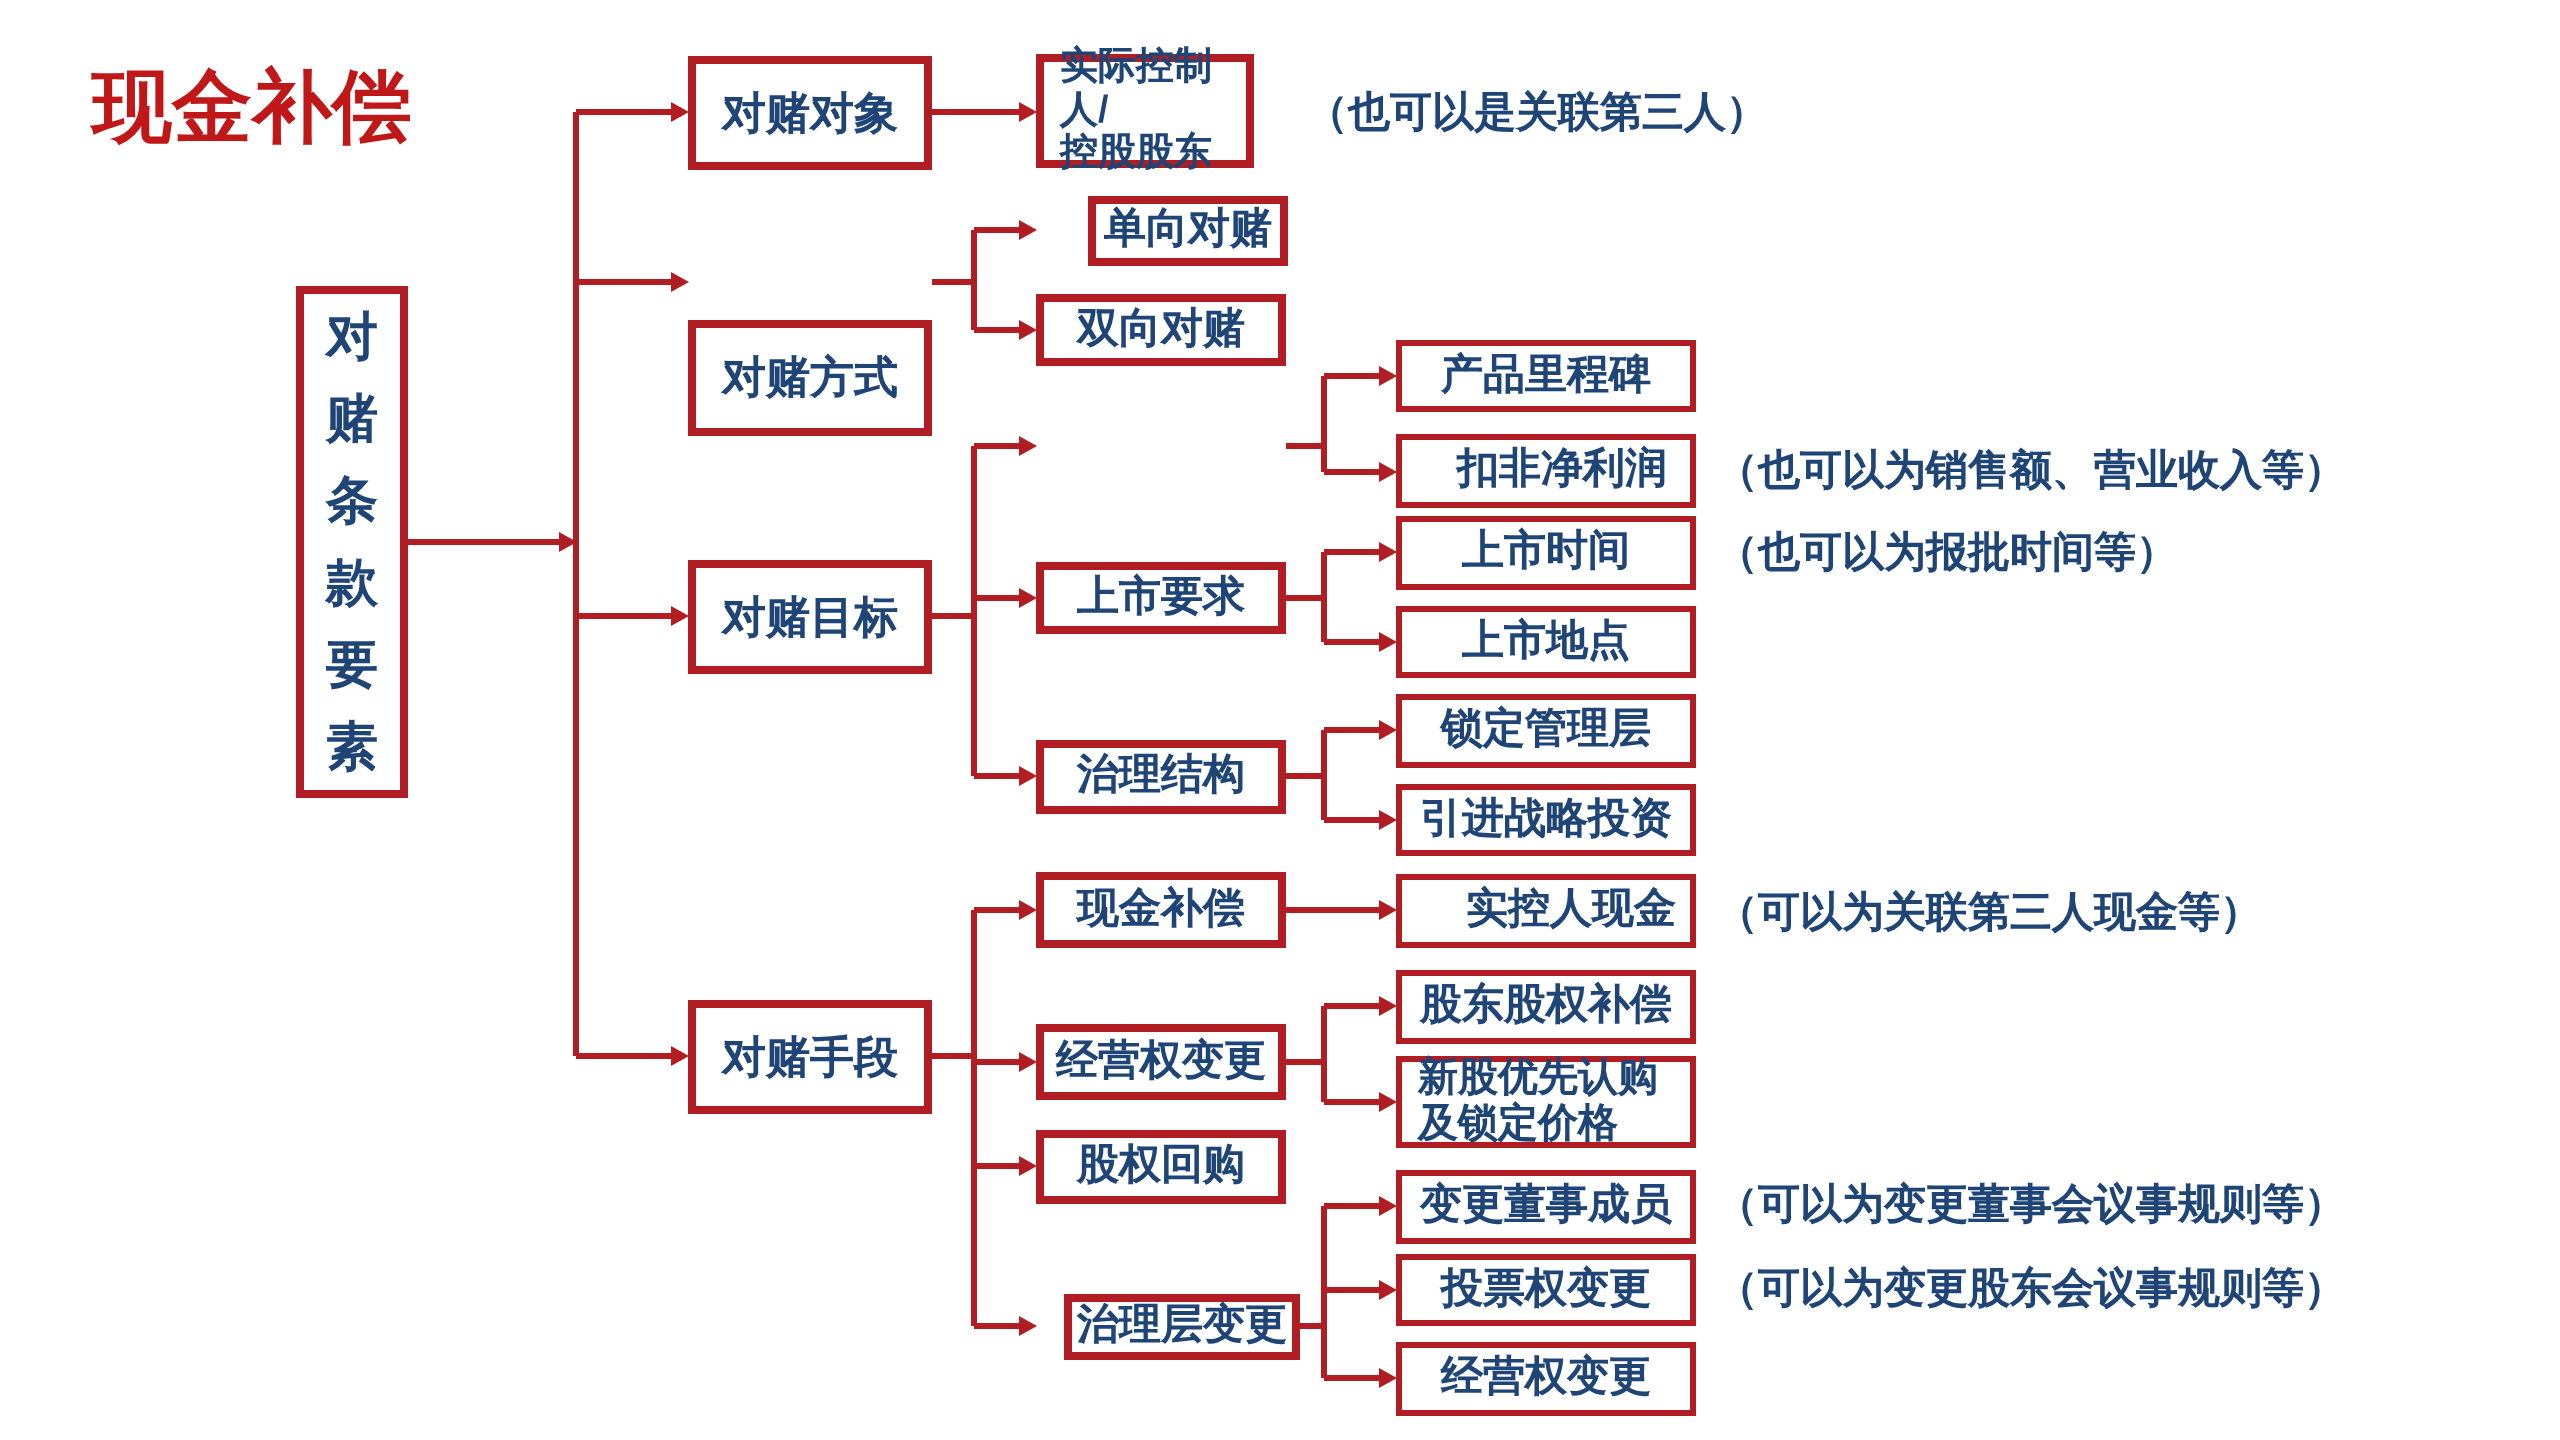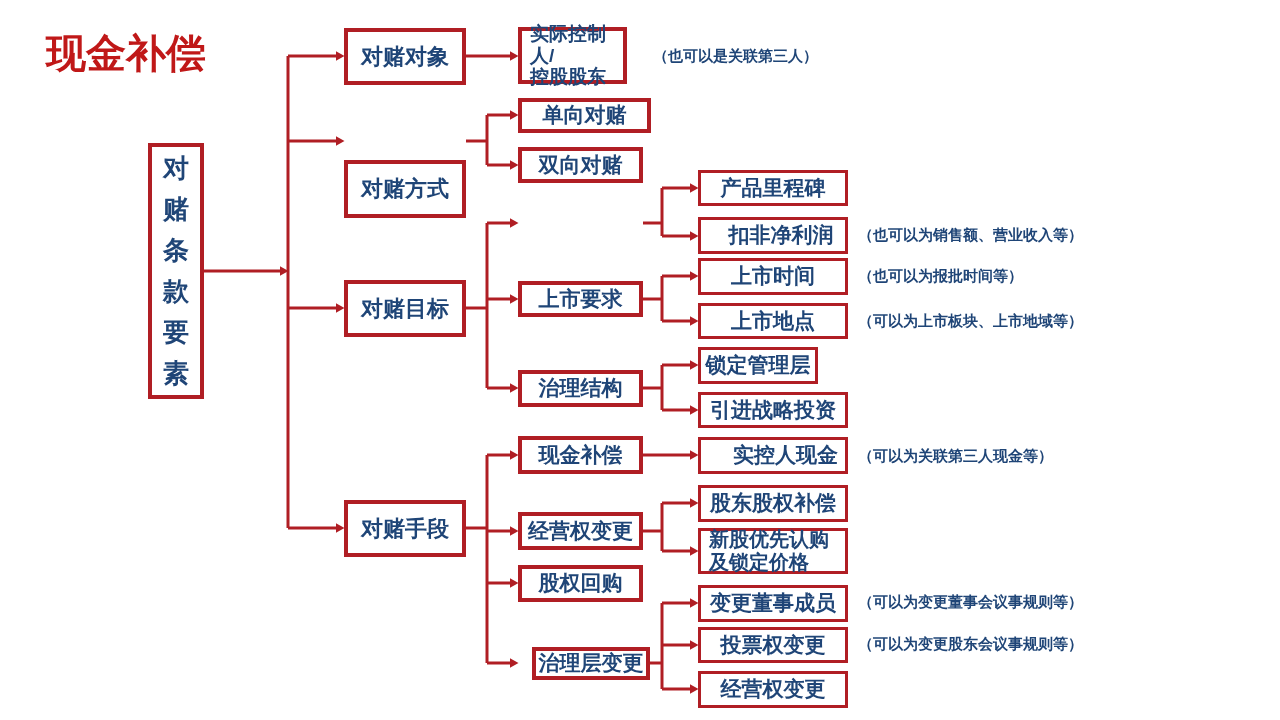--- a/index.html
+++ b/index.html
@@ -54,21 +54,21 @@
     position: absolute;
     color: var(--title-red);
     font-size: 40px;
     font-weight: bold;
     white-space: nowrap;
     z-index: 1;
   }
   .note {
     position: absolute;
     color: var(--blue);
-    font-size: 15px;
+    font-size: 21px;
     font-weight: bold;
     white-space: nowrap;
     transform: translateY(-50%);
     z-index: 1;
   }
 </style>
 </head>
 <body>
 
 <div id="canvas">
@@ -135,44 +135,43 @@
     <span class="vtext">对赌条款要素</span>
   </div>
 
   <div class="node lvl1" style="left:344px; top:28px;  width:122px; height:57px;">对赌对象</div>
   <div class="node lvl1" style="left:344px; top:112px; width:122px; height:58px;margin-top:48px;">对赌方式</div>
   <div class="node lvl1" style="left:344px; top:280px; width:122px; height:57px;">对赌目标</div>
   <div class="node lvl1" style="left:344px; top:500px; width:122px; height:57px;">对赌手段</div>
 
   <div class="node align-left" style="left:518px; top:27px; width:109px; height:57px; font-size:19px;">实际控制人/
 控股股东</div>
-  <div class="node lvl2" style="left:518px; top:98px;  width:133px; height:35px;">单向对赌</div>
+  <div class="node lvl2" style="left:544px; top:98px;  width:100px; height:35px;">单向对赌</div>
   <div class="node lvl2" style="left:518px; top:147px; width:125px; height:36px;">双向对赌</div>
   <div class="node lvl2" style="left:518px; top:281px; width:125px; height:36px;">上市要求</div>
   <div class="node lvl2" style="left:518px; top:370px; width:125px; height:37px;">治理结构</div>
   <div class="node lvl2" style="left:518px; top:436px; width:125px; height:38px;">现金补偿</div>
   <div class="node lvl2" style="left:518px; top:512px; width:125px; height:38px;">经营权变更</div>
   <div class="node lvl2" style="left:518px; top:565px; width:125px; height:37px;">股权回购</div>
   <div class="node lvl2" style="left:532px; top:647px; width:118px; height:33px;">治理层变更</div>
 
   <div class="node leaf" style="left:698px; top:170px; width:150px; height:36px;">产品里程碑</div>
   <div class="node leaf" style="left:698px; top:217px; width:150px; height:37px;padding-left:16px;">扣非净利润</div>
   <div class="node leaf" style="left:698px; top:258px; width:150px; height:37px;">上市时间</div>
   <div class="node leaf" style="left:698px; top:303px; width:150px; height:36px;">上市地点</div>
-  <div class="node leaf" style="left:698px; top:347px; width:120px; height:37px;">锁定管理层</div>
+  <div class="node leaf" style="left:698px; top:347px; width:150px; height:37px;">锁定管理层</div>
   <div class="node leaf" style="left:698px; top:392px; width:150px; height:36px;">引进战略投资</div>
   <div class="node leaf" style="left:698px; top:437px; width:150px; height:37px;padding-left:25px;">实控人现金</div>
   <div class="node leaf" style="left:698px; top:485px; width:150px; height:37px;">股东股权补偿</div>
   <div class="node leaf align-left" style="left:698px; top:528px; width:150px; height:46px; font-size:20px;">新股优先认购
 及锁定价格</div>
   <div class="node leaf" style="left:698px; top:585px; width:150px; height:37px;">变更董事成员</div>
   <div class="node leaf" style="left:698px; top:627px; width:150px; height:36px;">投票权变更</div>
   <div class="node leaf" style="left:698px; top:671px; width:150px; height:37px;">经营权变更</div>
 
   <div class="note" style="left:653px; top:56px;">（也可以是关联第三人）</div>
   <div class="note" style="left:858px; top:235px;">（也可以为销售额、营业收入等）</div>
   <div class="note" style="left:858px; top:276px;">（也可以为报批时间等）</div>
-  <div class="note" style="left:858px; top:321px;">（可以为上市板块、上市地域等）</div>
   <div class="note" style="left:858px; top:456px;">（可以为关联第三人现金等）</div>
   <div class="note" style="left:858px; top:602px;">（可以为变更董事会议事规则等）</div>
   <div class="note" style="left:858px; top:644px;">（可以为变更股东会议事规则等）</div>
 
 </div>
 
 </body></html>

